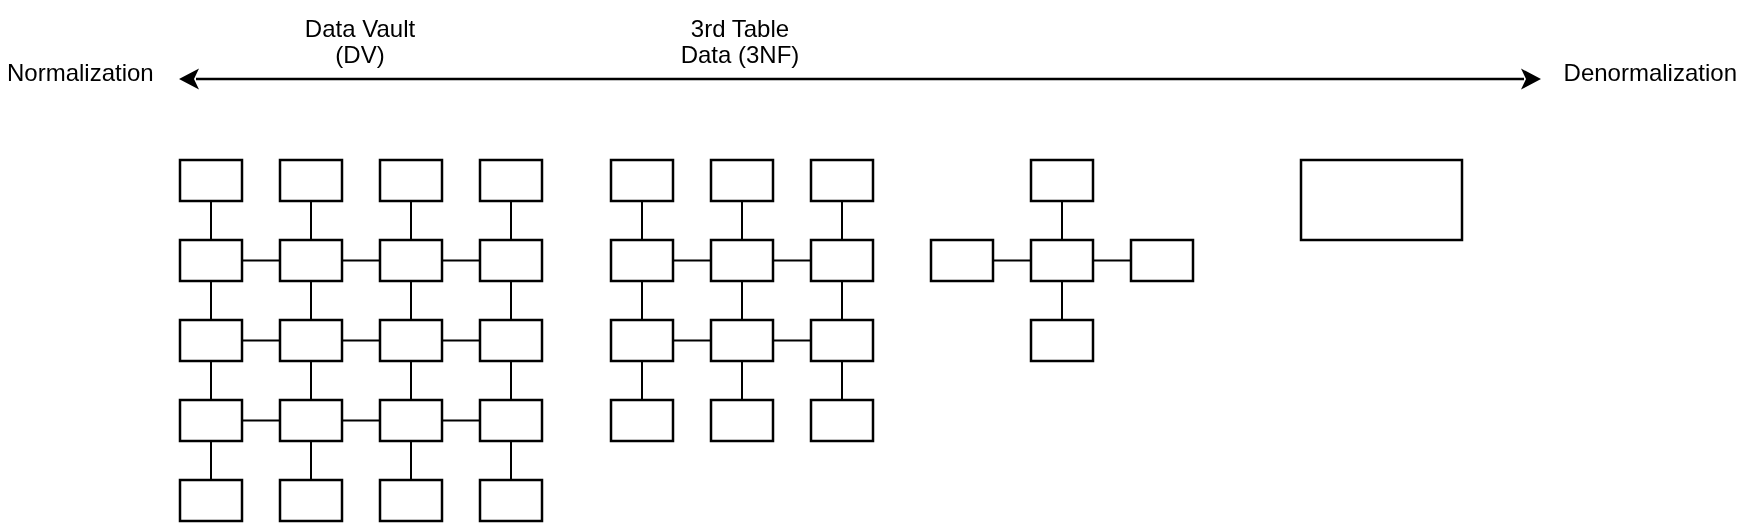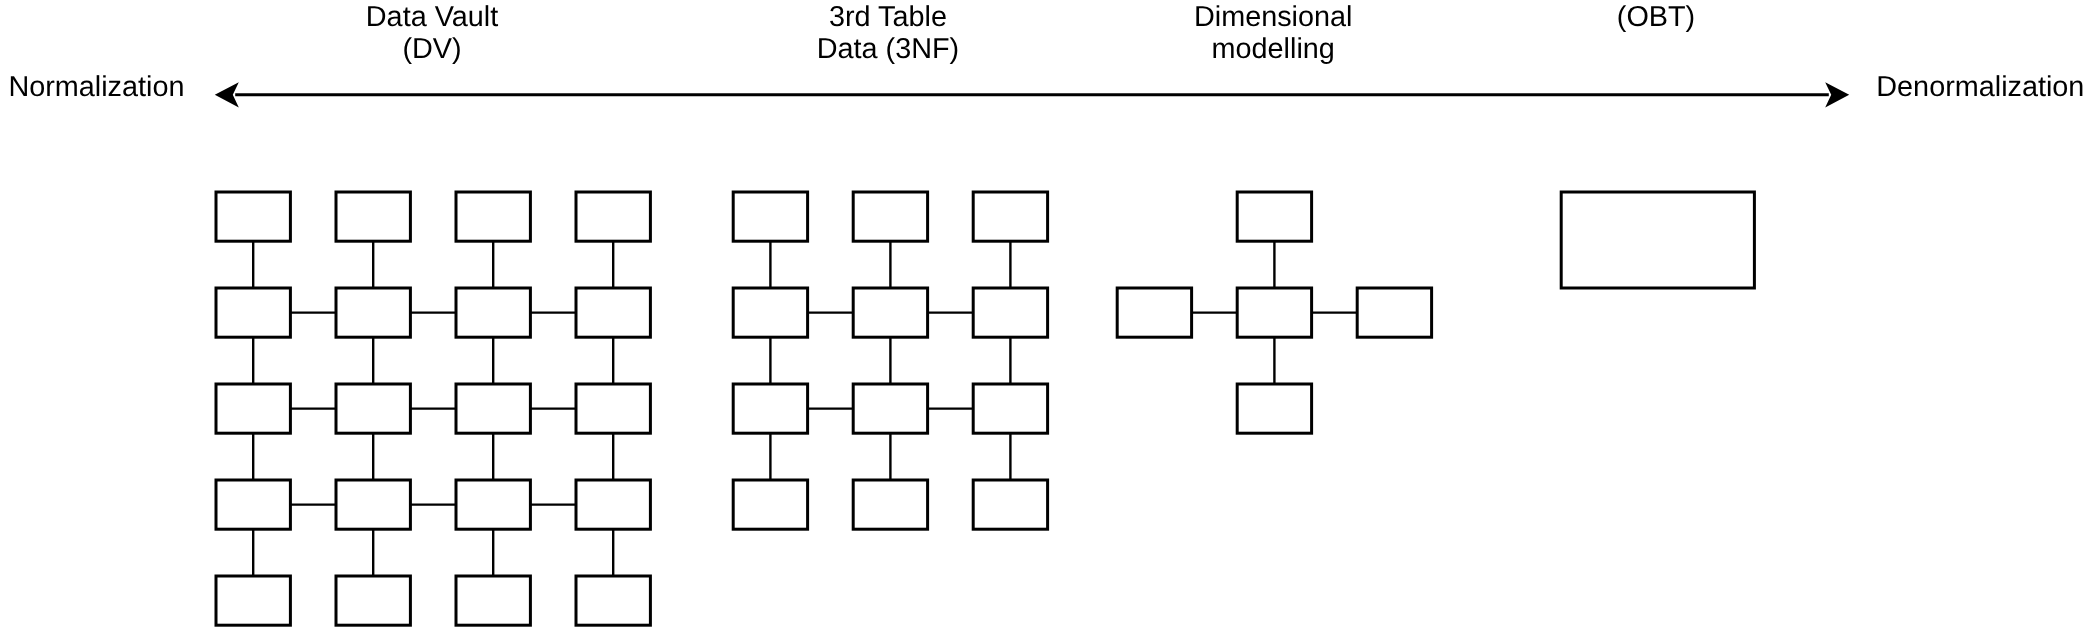--- a/index.html
+++ b/index.html
@@ -19,21 +19,21 @@
     height: 26px;
     line-height: 26px;
     font-size: 24px;
     white-space: nowrap;
   }
   .axis-label.left  { left: 7px; }
   .axis-label.right { right: 5px; }
   
   .top-label {
     position: absolute;
-    top: 2px;
+    top: 16px;
     transform: translateX(-50%);
     text-align: center;
     font-size: 24px;
     line-height: 26px;
     white-space: nowrap;
   }
   .pos-dv  { left: 360px; }
   .pos-3nf { left: 740px; }
   .pos-dim { left: 1061px; }
   .pos-obt { left: 1380px; }
@@ -58,26 +58,21 @@
   <div class="axis-label left">Normalization</div>
 
   <div class="top-label pos-dv">
     <div>Data Vault</div>
     <div>(DV)</div>
   </div>
   <div class="top-label pos-3nf">
     <div>3rd Table</div>
     <div>Data (3NF)</div>
   </div>
-  <div class="top-label pos-dim">
-    <div>Dimensional</div>
-    <div>modelling</div>
-  </div>
   <div class="top-label pos-obt">
-    <div>(OBT)</div>
   </div>
 
   <svg class="layer" id="figures-svg" viewBox="0 0 1742 524" xmlns="http://www.w3.org/2000/svg">
     <g>
       <line class="axis-line" x1="196" y1="79" x2="1524" y2="79"></line>
       <polygon class="arrowhead" points="179,79 199,68.5 194,79 199,89.5"></polygon>
       <polygon class="arrowhead" points="1541,79 1521,68.5 1526,79 1521,89.5"></polygon>
     </g>
   <line x1="211" y1="201" x2="211" y2="240" class="link"></line>
       <line x1="311" y1="201" x2="311" y2="240" class="link"></line>

